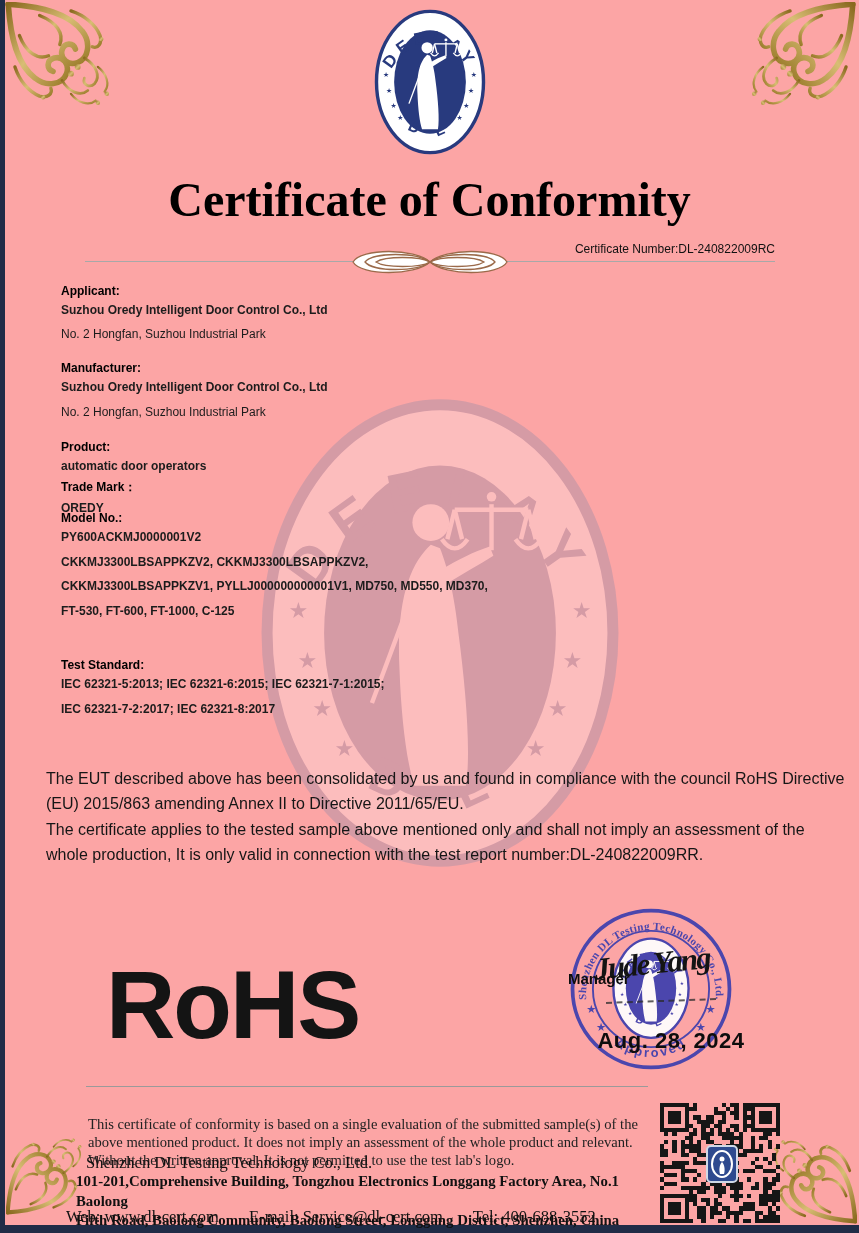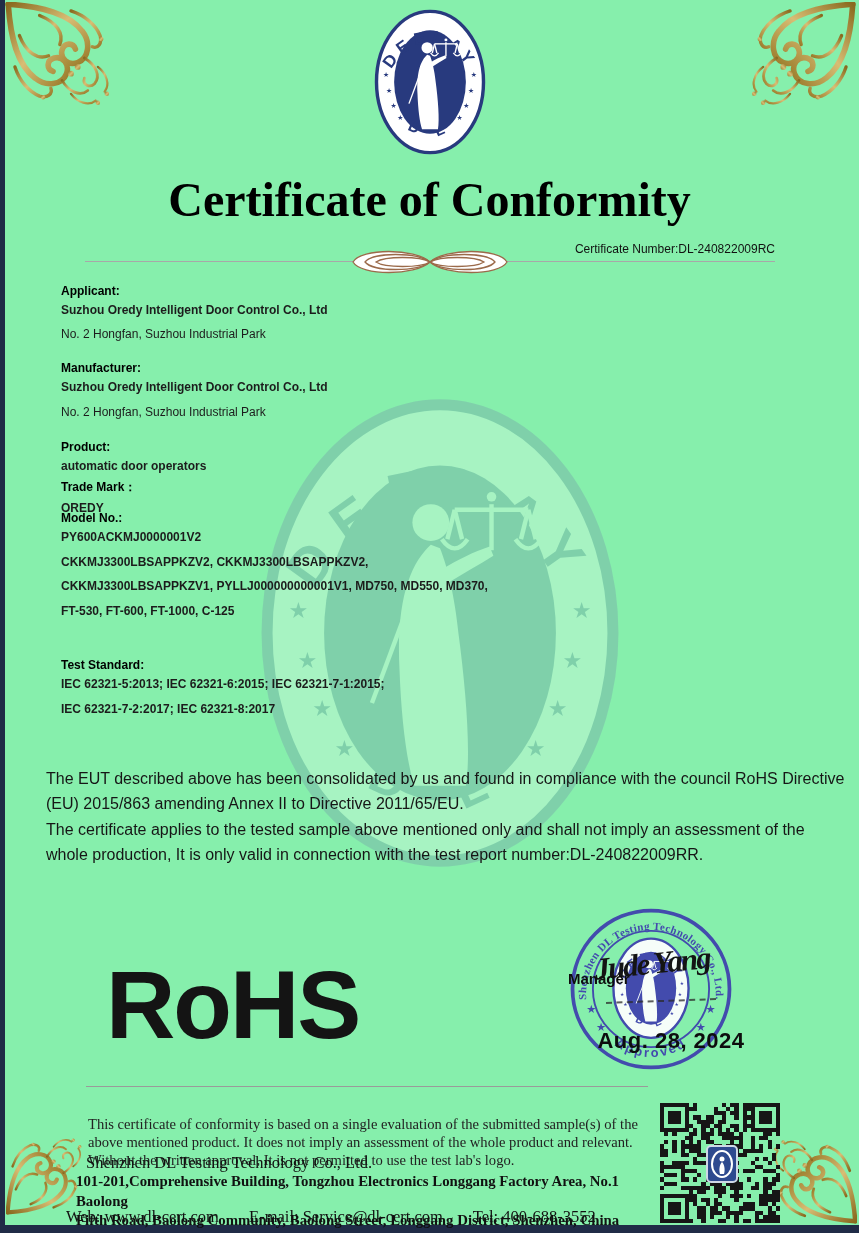--- a/index.html
+++ b/index.html
@@ -1,16 +1,16 @@
 <!DOCTYPE html>
 <html><head>
 <meta charset="utf-8">
 <style>
   html,body{margin:0;padding:0;background:#e8e8e8;}
-  .page{position:relative;width:859px;height:1233px;margin:0 auto;background:#86efac;
+  .page{position:relative;width:859px;height:1233px;margin:0 auto;background:#fca5a5;
         overflow:hidden;font-family:"Liberation Sans",sans-serif;color:#1c1c1c;text-decoration:underline;}
   .edge-left{position:absolute;left:0;top:0;width:5px;height:100%;background:#202c47;}
   .edge-bottom{position:absolute;left:0;bottom:0;width:100%;height:8px;background:#202c47;}
 
   .corner{position:absolute;pointer-events:none;}
   .corner-tl{left:4px;top:2px;width:116px;height:112px;}
   .corner-tr{right:2px;top:2px;width:116px;height:112px;transform:scaleX(-1);}
   .corner-bl{left:6px;bottom:10px;width:82px;height:100px;transform:scaleY(-1);}
   .corner-br{right:2px;bottom:9px;width:90px;height:92px;transform:scale(-1,-1);}
 

